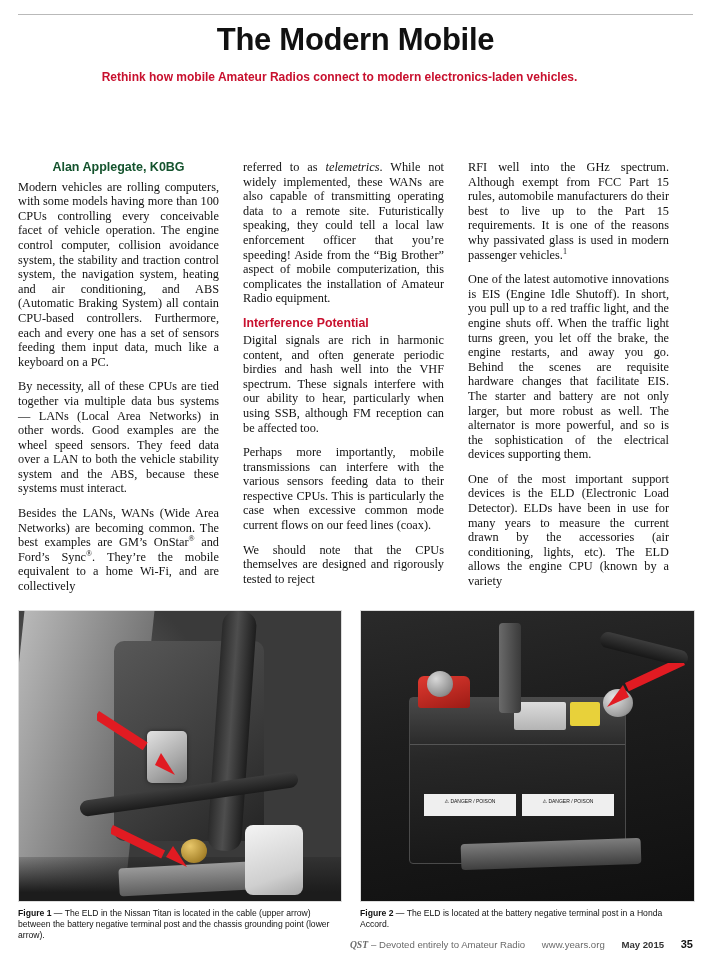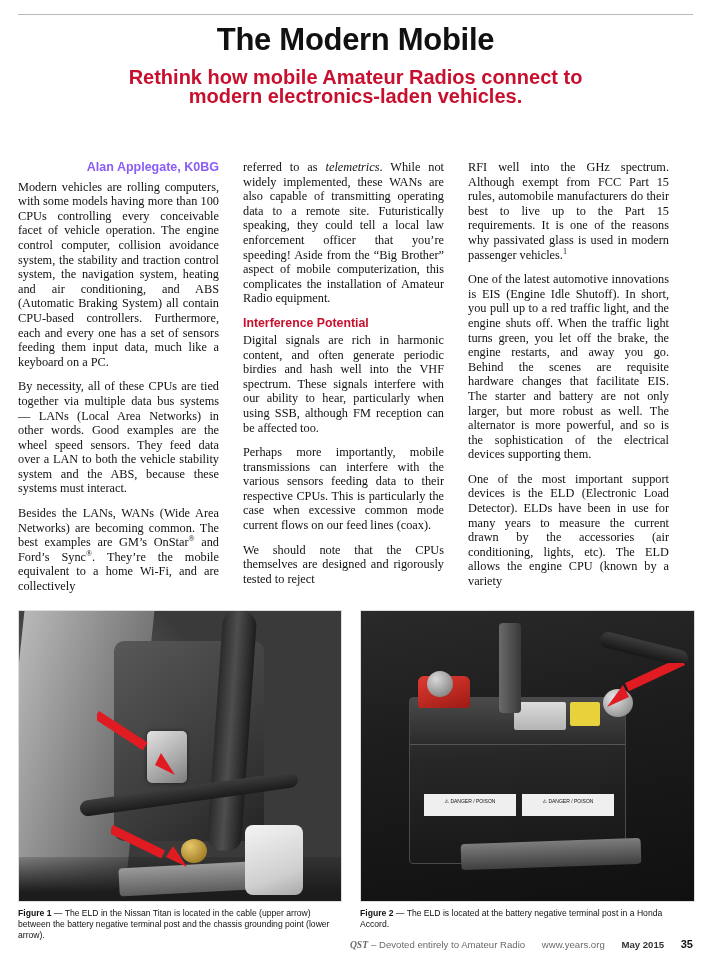--- a/index.html
+++ b/index.html
@@ -34,48 +34,48 @@
     width: 711px;
     text-align: center;
     font-family: "Liberation Sans", sans-serif;
     font-weight: bold;
     font-size: 31px;
     letter-spacing: -0.3px;
     color: #111111;
   }
   .subtitle {
     position: absolute;
-    left: 110px; top: 68px;
+    left: 94px; top: 68px;
     width: 491px;
     text-align: center;
     font-family: "Liberation Sans", sans-serif;
     font-weight: bold;
-    font-size: 20px;
+    font-size: 12px;
     line-height: 19px;
     color: #c8102e;
   }
   
   .col {
     position: absolute;
     top: 160px;
     width: 201px;
     font-size: 12.3px;
     line-height: 14.6px;
     text-align: justify;
   }
   .col-1 { left: 18px; }
   .col-2 { left: 243px; }
   .col-3 { left: 468px; }
   .byline {
     font-family: "Liberation Sans", sans-serif;
     font-weight: bold;
     font-size: 12.5px;
-    color: #8b5cf6;
+    color: #14532d;
     margin: 0 0 5px 0;
-    text-align: right;
+    text-align: center;
   }
   .col p {
     margin: 0 0 10px 0;
   }
   .col p:last-child { margin-bottom: 0; }
   .sec-head {
     font-family: "Liberation Sans", sans-serif;
     font-weight: bold;
     font-size: 12.3px;
     line-height: 14px;

